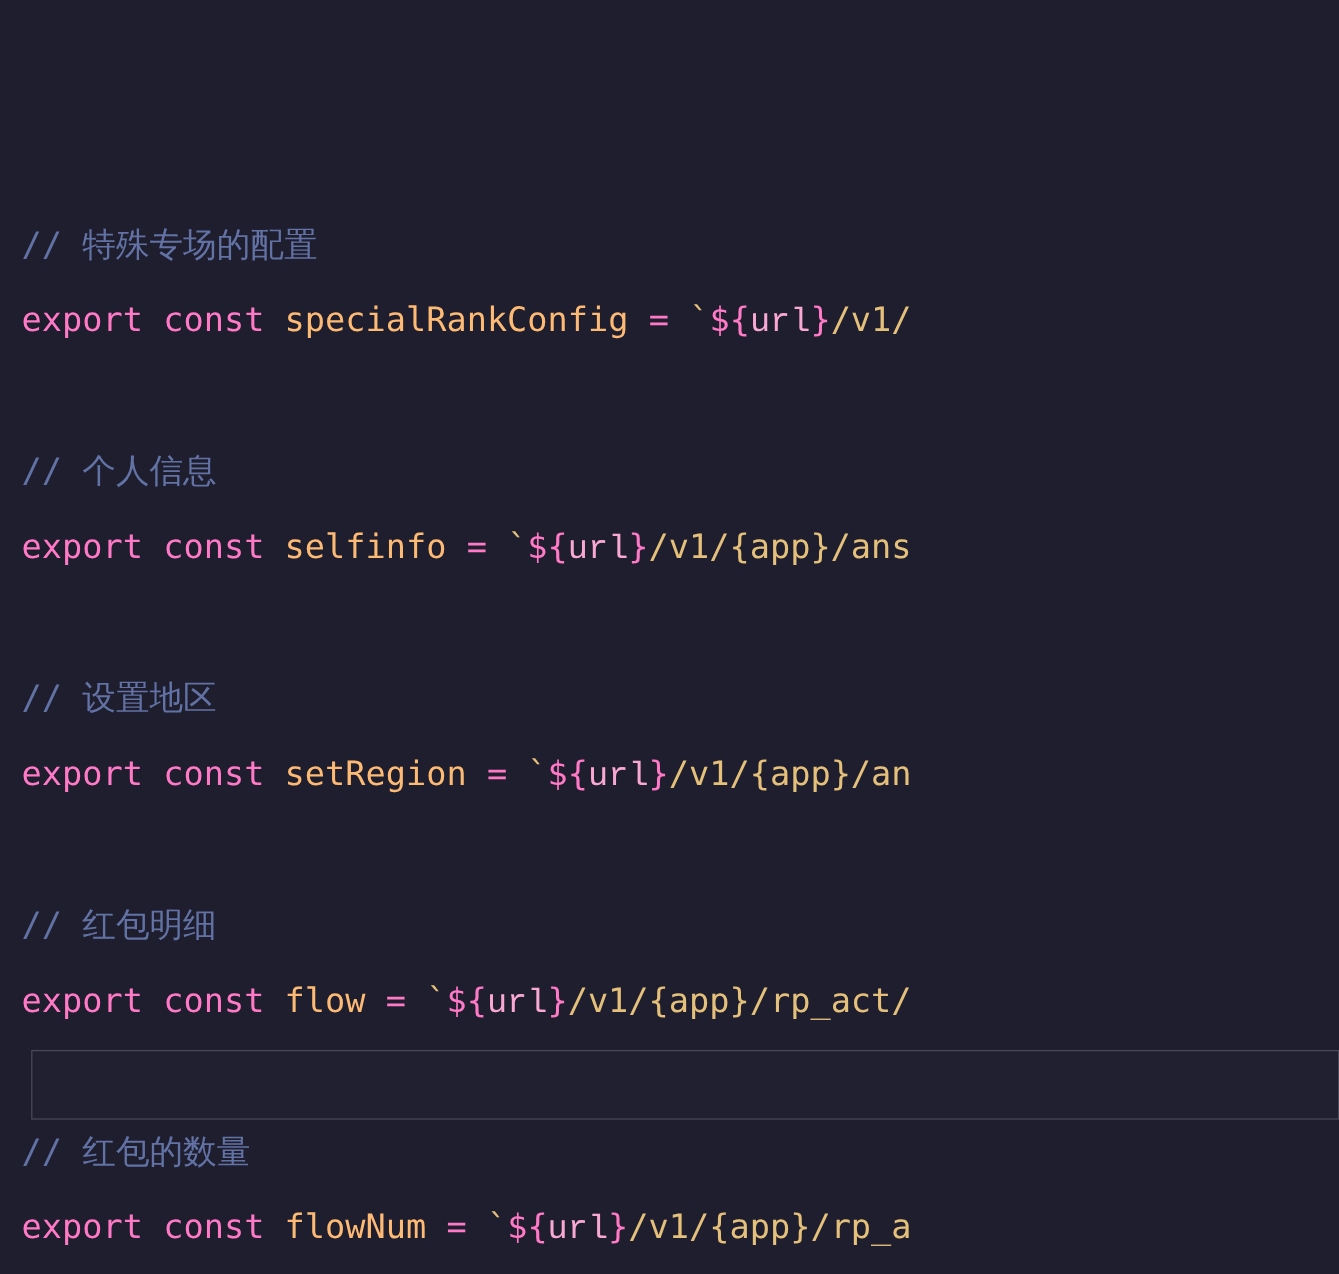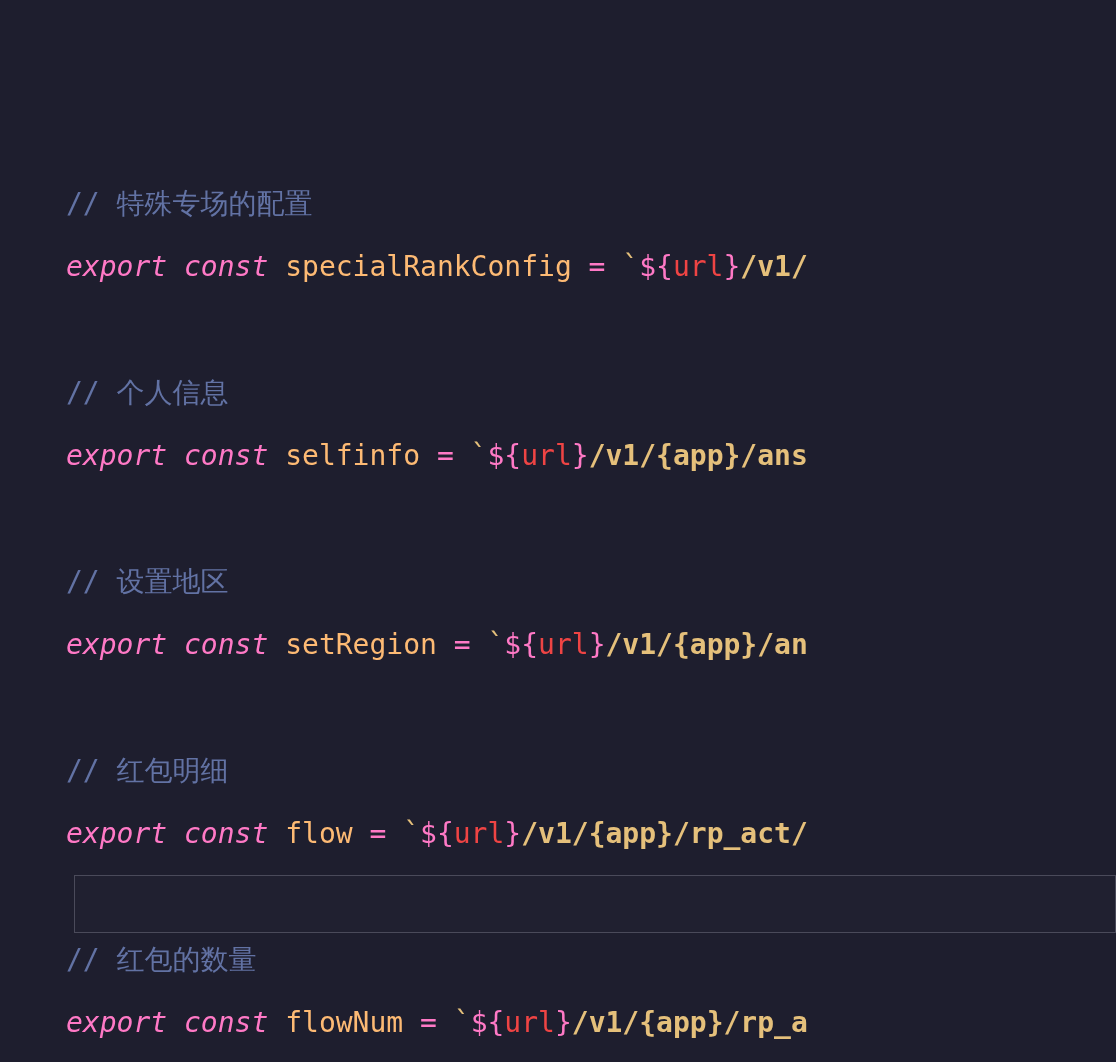--- a/index.html
+++ b/index.html
@@ -8,30 +8,30 @@
     font-family: 'Menlo', 'Monaco', 'Consolas', monospace;
     font-size: 28px;
     line-height: 1.55;
     color: #cdd6f4;
     overflow: hidden;
     width: 1116px;
     height: 1062px;
     padding: 8px 0 0 18px;
     white-space: pre;
   }
-  .line { display: block; height: 63px; margin-left: 48px; }
+  .line { display: block; height: 63px; }
   .comment { color: #6272a4; }
-  .keyword { color: #ff79c6; font-style: italic; }
+  .keyword { color: #ff79c6; }
   .identifier { color: #fdba74; }
   .operator { color: #ff79c6; }
   .backtick { color: #e5c07b; }
   .interp-dollar { color: #ff79c6; }
   .interp-brace { color: #ff79c6; }
-  .interp-var { color: #ef4444; }
-  .string { color: #e5c07b; font-weight: bold; }
+  .interp-var { color: #f9a8d4; font-family: Liberation Mono, monospace; }
+  .string { color: #e5c07b; }
   .cursor-line {
     position: absolute;
     left: 8px;
     right: 0;
     height: 58px;
     border: 1px solid #4a4a5a;
     background: rgba(255,255,255,0.01);
     pointer-events: none;
   }
 </style>

